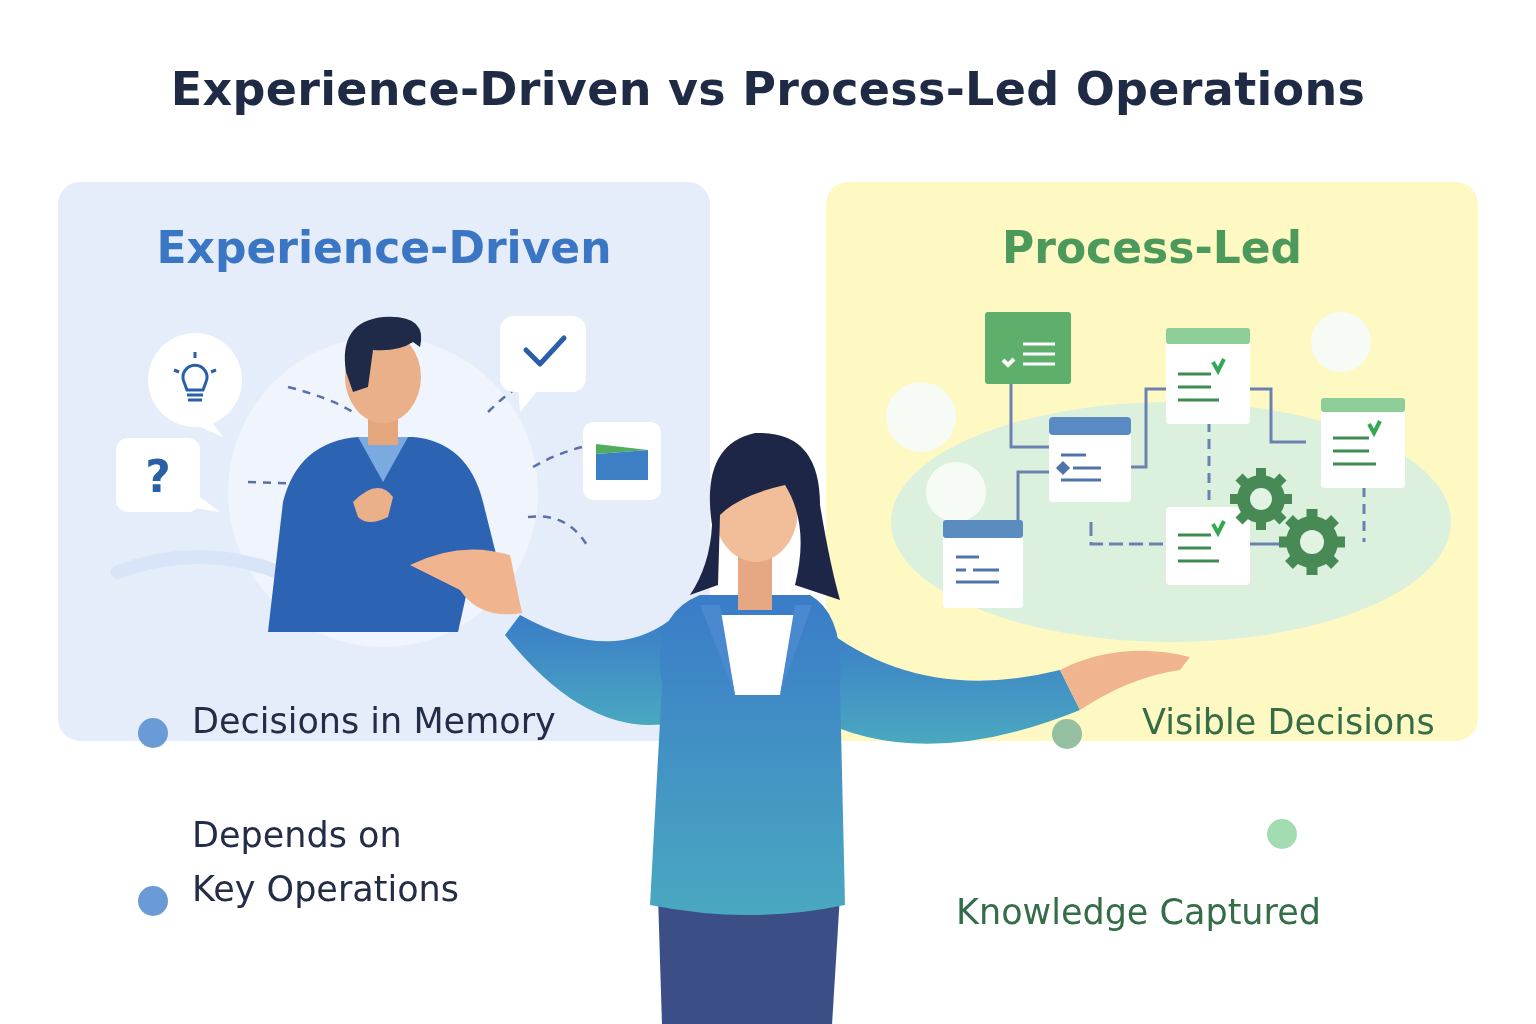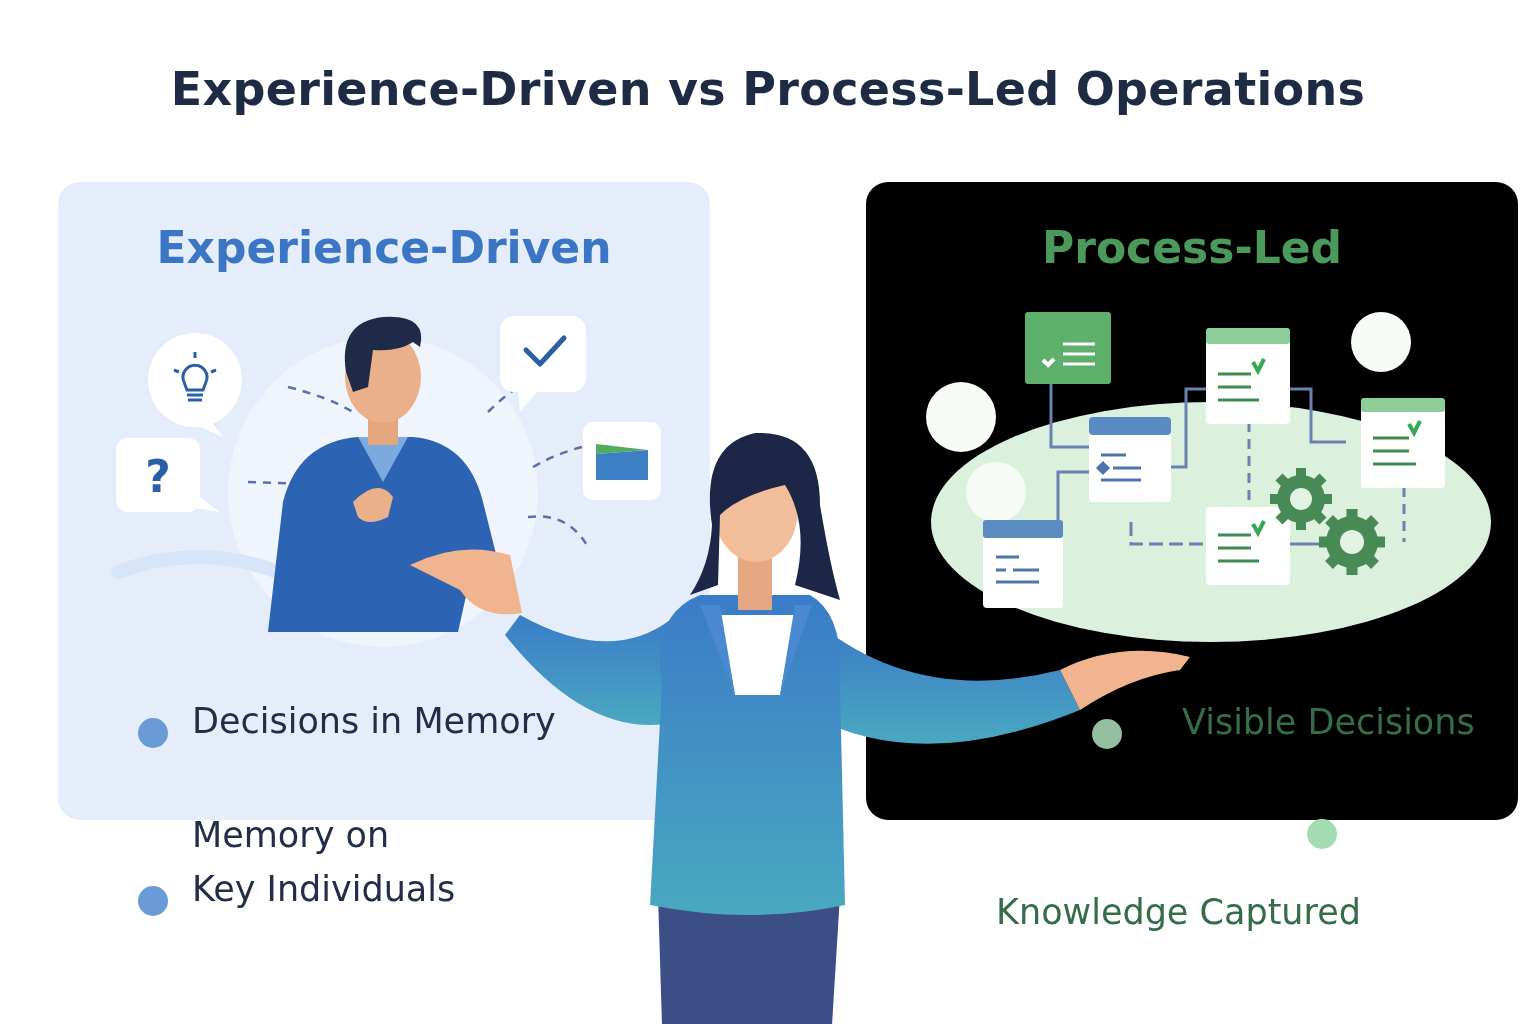--- a/index.html
+++ b/index.html
@@ -1,20 +1,20 @@
 <!DOCTYPE html>
 <html><head>
 <meta charset="utf-8">
 <style>
   html,body{margin:0;padding:0;}
   body{width:1536px;height:1024px;background:#ffffff;position:relative;overflow:hidden;font-family:"DejaVu Sans","Liberation Sans",sans-serif;}
   .title{position:absolute;top:62px;left:0;width:1536px;text-align:center;font-size:46px;font-weight:600;color:#1f2a44;letter-spacing:0.3px;}
-  .panel{position:absolute;top:182px;height:638px;border-radius:22px;}
+  .panel{position:absolute;top:182px;height:559px;border-radius:22px;}
   .panel.left{left:58px;width:652px;background:#e5edfb;}
-  .panel.right{left:866px;width:652px;background:#000000;}
+  .panel.right{left:826px;width:652px;background:#fef9c3;}
   .panel-title{position:absolute;top:40px;width:100%;text-align:center;font-size:44px;font-weight:600;}
   .left .panel-title{color:#3a76c4;}
   .right .panel-title{color:#4b9a5c;}
   .bullet{position:absolute;display:flex;align-items:flex-end;font-size:35px;line-height:54px;}
   .dot{width:30px;height:30px;border-radius:50%;flex:none;margin-top:12px;margin-right:24px;}
   .left .bullet{color:#232d48;}
   .left .dot{background:#6b9bd6;}
   .right .bullet{color:#356d48;gap:36px;}
   .right .dot{background:#a4dcb2;}
   .art{position:absolute;}
@@ -82,22 +82,22 @@
     </g>
   </svg>
 
   <div class="bullet" style="left:80px;top:512px;">
     <span class="dot"></span>
     <span>Decisions in Memory</span>
   </div>
   <div class="bullet" style="left:80px;top:626px;">
     <span class="dot"></span>
     <span style="display:flex;flex-direction:column;">
-      <span>Memory on</span>
-      <span>Key Individuals</span>
+      <span>Depends on</span>
+      <span>Key Operations</span>
     </span>
   </div>
 </div>
 
 <div class="panel right">
   <div class="panel-title">Process-Led</div>
 
   <svg class="art" style="left:55px;top:110px;" width="580" height="360" viewBox="0 0 580 360">
     <ellipse cx="290" cy="230" rx="280" ry="120" fill="#dcf0de"></ellipse>
     <circle cx="40" cy="125" r="35" fill="#f6fbf6"></circle>

